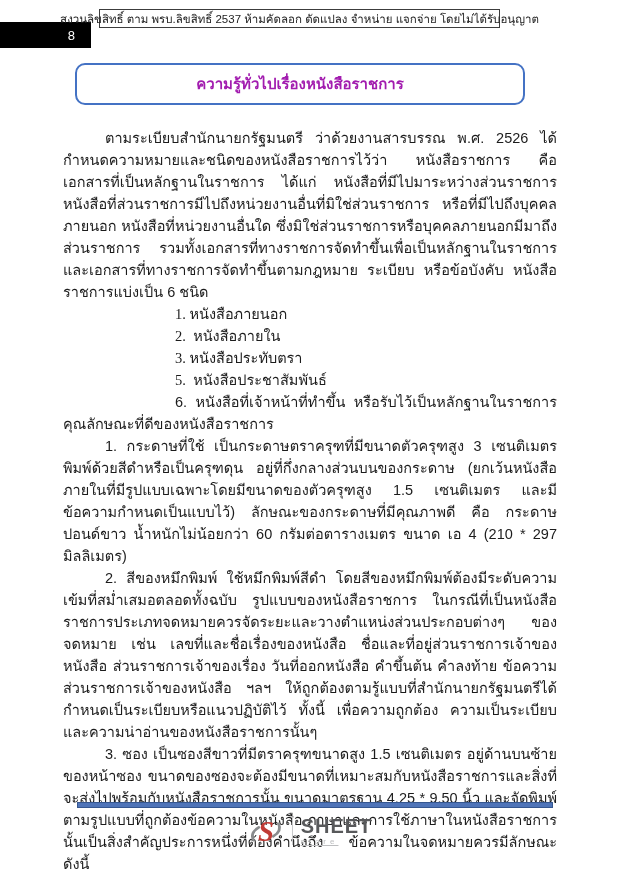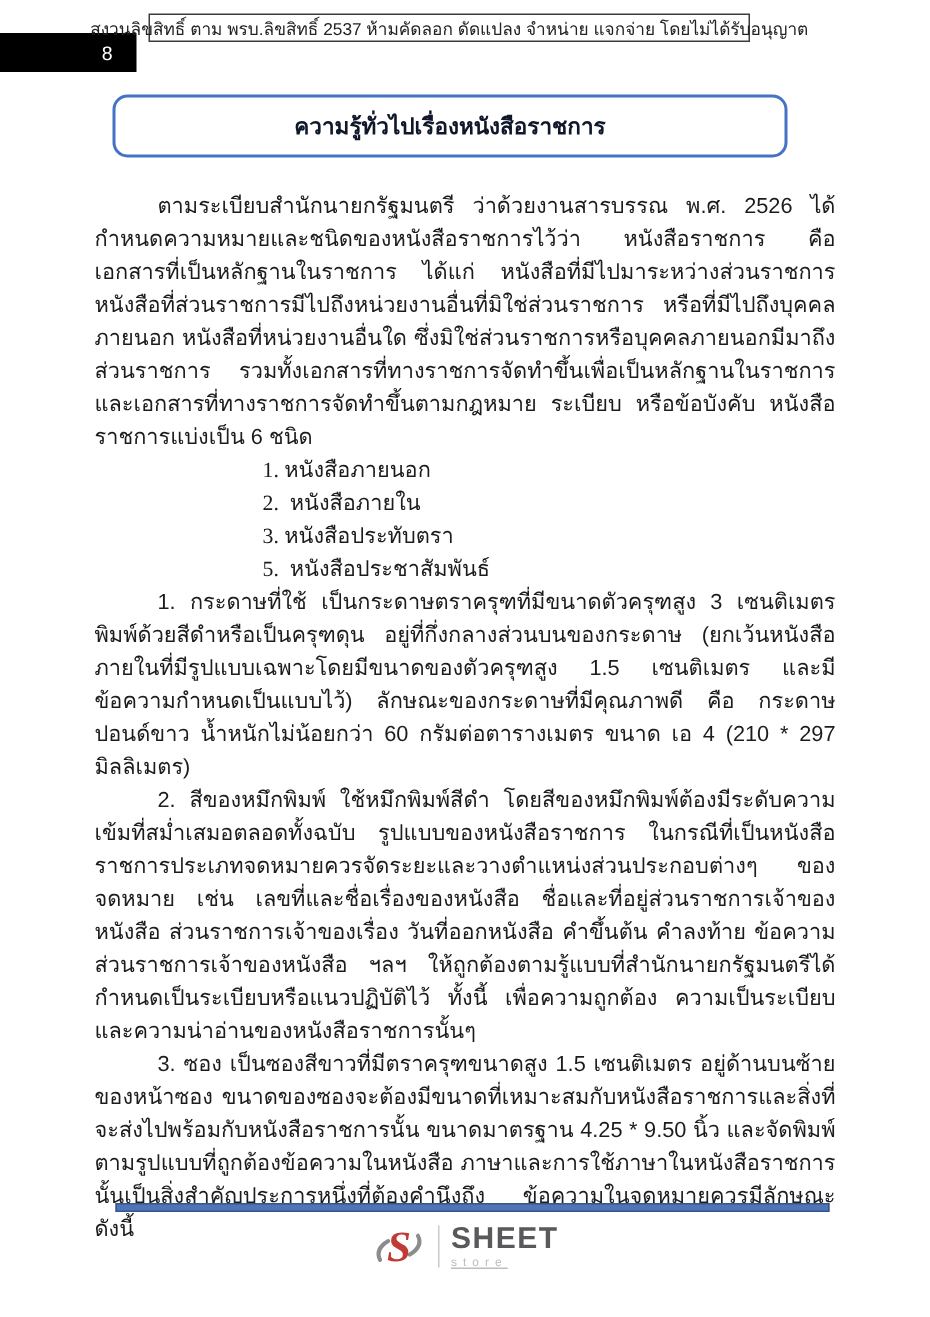--- a/index.html
+++ b/index.html
@@ -55,21 +55,21 @@
     background: #ffffff;
     display: flex;
     align-items: center;
     justify-content: center;
     box-sizing: border-box;
   }
   .title-box h1 {
     margin: 0;
     font-size: 15px;
     font-weight: bold;
-    color: #0f172a;
+    color: #a21caf;
   }
   
   .body-text {
     position: absolute;
     left: 63px; top: 127px;
     width: 494px;
     font-size: 14.5px;
     line-height: 22px;
     color: #1c1c1c;
   }
@@ -149,20 +149,21 @@
   <div class="title-box">
     <h1>ความรู้ทั่วไปเรื่องหนังสือราชการ</h1>
   </div>
 
   <div class="body-text">
     <p>ตามระเบียบสำนักนายกรัฐมนตรี ว่าด้วยงานสารบรรณ พ.ศ. 2526 ได้กำหนดความหมายและชนิดของหนังสือราชการไว้ว่า หนังสือราชการ คือ เอกสารที่เป็นหลักฐานในราชการ ได้แก่ หนังสือที่มีไปมาระหว่างส่วนราชการ หนังสือที่ส่วนราชการมีไปถึงหน่วยงานอื่นที่มิใช่ส่วนราชการ หรือที่มีไปถึงบุคคลภายนอก หนังสือที่หน่วยงานอื่นใด ซึ่งมิใช่ส่วนราชการหรือบุคคลภายนอกมีมาถึงส่วนราชการ รวมทั้งเอกสารที่ทางราชการจัดทำขึ้นเพื่อเป็นหลักฐานในราชการ และเอกสารที่ทางราชการจัดทำขึ้นตามกฎหมาย ระเบียบ หรือข้อบังคับ หนังสือราชการแบ่งเป็น 6 ชนิด</p>
     <div class="list-item">1. หนังสือภายนอก</div>
     <div class="list-item">2.  หนังสือภายใน</div>
     <div class="list-item">3. หนังสือประทับตรา</div>
     <div class="list-item">5.  หนังสือประชาสัมพันธ์</div>
+    <p class="item-wrap">6.  หนังสือที่เจ้าหน้าที่ทำขึ้น หรือรับไว้เป็นหลักฐานในราชการคุณลักษณะที่ดีของหนังสือราชการ</p>
     <p>1. กระดาษที่ใช้  เป็นกระดาษตราครุฑที่มีขนาดตัวครุฑสูง 3 เซนติเมตร พิมพ์ด้วยสีดำหรือเป็นครุฑดุน อยู่ที่กึ่งกลางส่วนบนของกระดาษ (ยกเว้นหนังสือภายในที่มีรูปแบบเฉพาะโดยมีขนาดของตัวครุฑสูง 1.5 เซนติเมตร และมีข้อความกำหนดเป็นแบบไว้) ลักษณะของกระดาษที่มีคุณภาพดี คือ กระดาษปอนด์ขาว น้ำหนักไม่น้อยกว่า 60 กรัมต่อตารางเมตร ขนาด เอ 4 (210 * 297 มิลลิเมตร)</p>
     <p>2. สีของหมึกพิมพ์ ใช้หมึกพิมพ์สีดำ โดยสีของหมึกพิมพ์ต้องมีระดับความเข้มที่สม่ำเสมอตลอดทั้งฉบับ รูปแบบของหนังสือราชการ ในกรณีที่เป็นหนังสือราชการประเภทจดหมายควรจัดระยะและวางตำแหน่งส่วนประกอบต่างๆ ของจดหมาย เช่น เลขที่และชื่อเรื่องของหนังสือ ชื่อและที่อยู่ส่วนราชการเจ้าของหนังสือ ส่วนราชการเจ้าของเรื่อง วันที่ออกหนังสือ คำขึ้นต้น คำลงท้าย ข้อความส่วนราชการเจ้าของหนังสือ ฯลฯ ให้ถูกต้องตามรู้แบบที่สำนักนายกรัฐมนตรีได้กำหนดเป็นระเบียบหรือแนวปฏิบัติไว้ ทั้งนี้ เพื่อความถูกต้อง ความเป็นระเบียบ และความน่าอ่านของหนังสือราชการนั้นๆ</p>
     <p>3. ซอง เป็นซองสีขาวที่มีตราครุฑขนาดสูง 1.5 เซนติเมตร อยู่ด้านบนซ้ายของหน้าซอง ขนาดของซองจะต้องมีขนาดที่เหมาะสมกับหนังสือราชการและสิ่งที่จะส่งไปพร้อมกับหนังสือราชการนั้น ขนาดมาตรฐาน 4.25 * 9.50 นิ้ว และจัดพิมพ์ตามรูปแบบที่ถูกต้องข้อความในหนังสือ ภาษาและการใช้ภาษาในหนังสือราชการนั้นเป็นสิ่งสำคัญประการหนึ่งที่ต้องคำนึงถึง ข้อความในจดหมายควรมีลักษณะดังนี้</p>
   </div>
 
   <div class="footer-rule"></div>
 
   <div class="logo">
     <svg class="logo-s" viewBox="0 0 40 40">
       <path d="M6 30 Q2 22 12 16" fill="none" stroke="#8a8c8e" stroke-width="3" stroke-linecap="round"></path>

